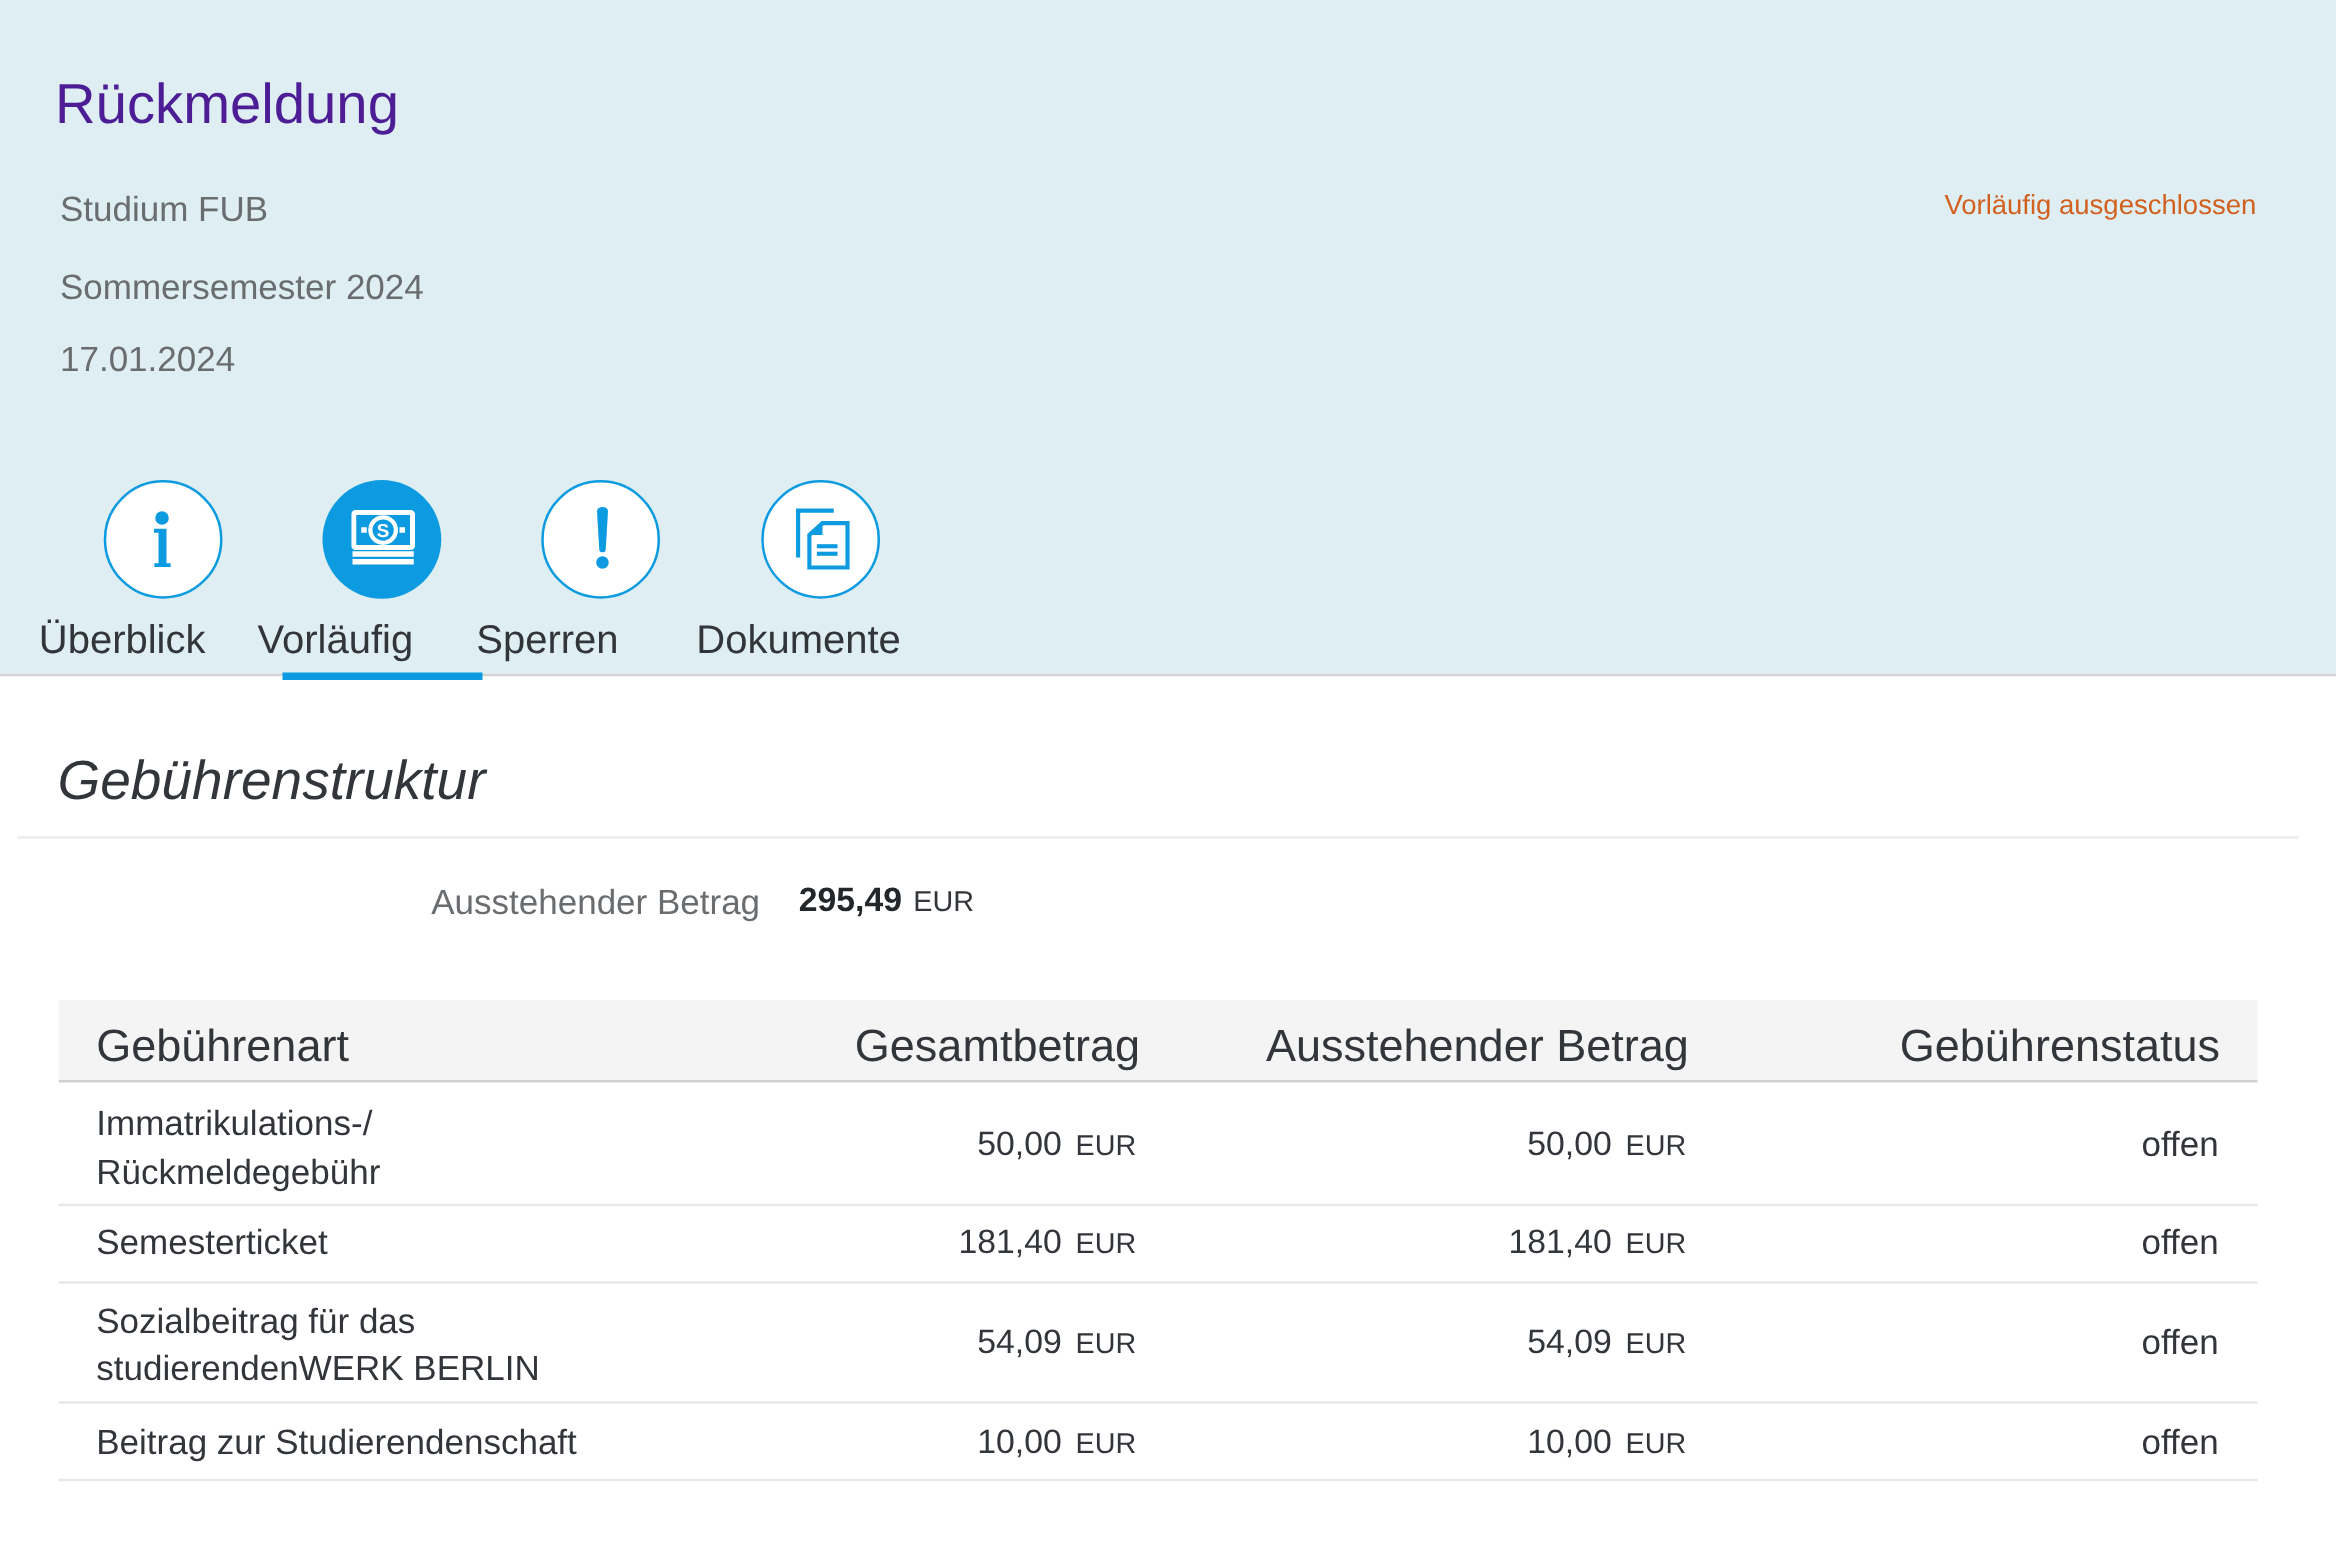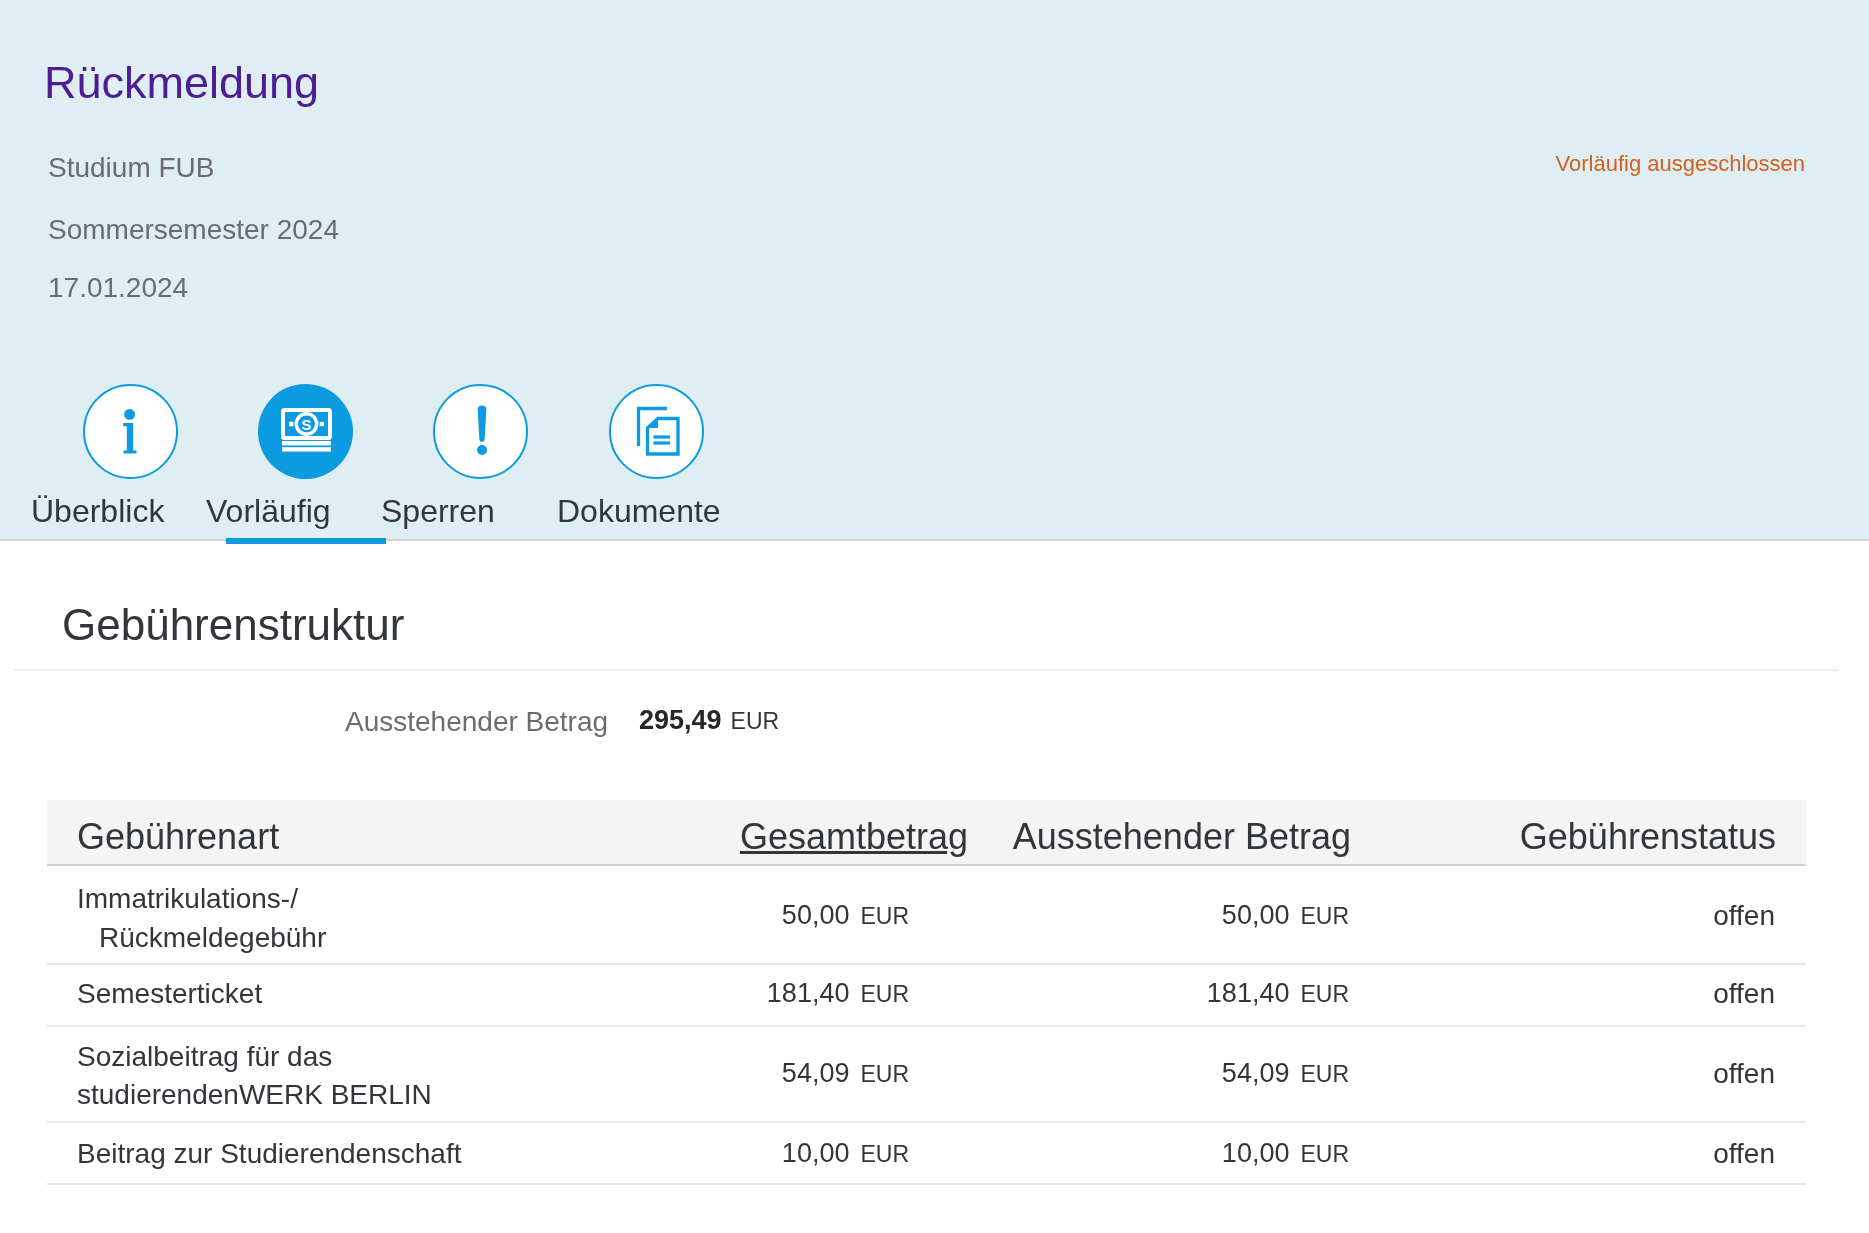--- a/index.html
+++ b/index.html
@@ -81,40 +81,40 @@
       <path d="M17.5 38 L34 38"></path>
     </g>
     <path d="M22 13.5 L11.5 23 L22 23 Z" fill="#0c9be0"></path>
   </svg>
 
   <div class="tablabel" style="left:31px; top:495px;">Überblick</div>
   <div class="tablabel" style="left:206px; top:495px;">Vorläufig</div>
   <div class="tablabel" style="left:381px; top:495px;">Sperren</div>
   <div class="tablabel" style="left:557px; top:495px;">Dokumente</div>
 
-  <div class="abs sect" style="left:62px; top:603px;">Gebührenstruktur</div>
+  <div class="abs sect" style="left:46px; top:603px;font-style:italic;">Gebührenstruktur</div>
   <div class="sep1"></div>
 
   <div class="abs num-label" style="left:345px; top:708px;">Ausstehender Betrag</div>
   <div class="abs" style="left:639px; top:707px; line-height:27px; font-size:27px;"><span class="bignum">295,49</span><span class="bigunit">EUR</span></div>
 
   <div class="thead-bg"></div>
   <div class="thead-border"></div>
   <div class="abs th" style="left:77px; top:819px;">Gebührenart</div>
-  <div class="abs th" style="right:901px; top:819px;text-decoration:underline;">Gesamtbetrag</div>
+  <div class="abs th" style="right:957px; top:819px;">Gesamtbetrag</div>
   <div class="abs th" style="right:518px; top:819px;">Ausstehender Betrag</div>
   <div class="abs th" style="right:93px; top:819px;">Gebührenstatus</div>
 
   <div class="rowsep" style="top:963px;"></div>
   <div class="rowsep" style="top:1025px;"></div>
   <div class="rowsep" style="top:1121px;"></div>
   <div class="rowsep" style="top:1183px;"></div>
 
   <div class="abs td" style="left:77px; top:885px;">Immatrikulations-/</div>
-  <div class="abs td" style="left:77px; top:924px;margin-left:22px;">Rückmeldegebühr</div>
+  <div class="abs td" style="left:77px; top:924px;">Rückmeldegebühr</div>
   <div class="abs amt" style="right:960px; top:902px;"><span>50,00</span><span class="u">EUR</span></div>
   <div class="abs amt" style="right:520px; top:902px;"><span>50,00</span><span class="u">EUR</span></div>
   <div class="abs td" style="right:94px; top:902px;">offen</div>
 
   <div class="abs td" style="left:77px; top:980px;">Semesterticket</div>
   <div class="abs amt" style="right:960px; top:980px;"><span>181,40</span><span class="u">EUR</span></div>
   <div class="abs amt" style="right:520px; top:980px;"><span>181,40</span><span class="u">EUR</span></div>
   <div class="abs td" style="right:94px; top:980px;">offen</div>
 
   <div class="abs td" style="left:77px; top:1043px;">Sozialbeitrag für das</div>

